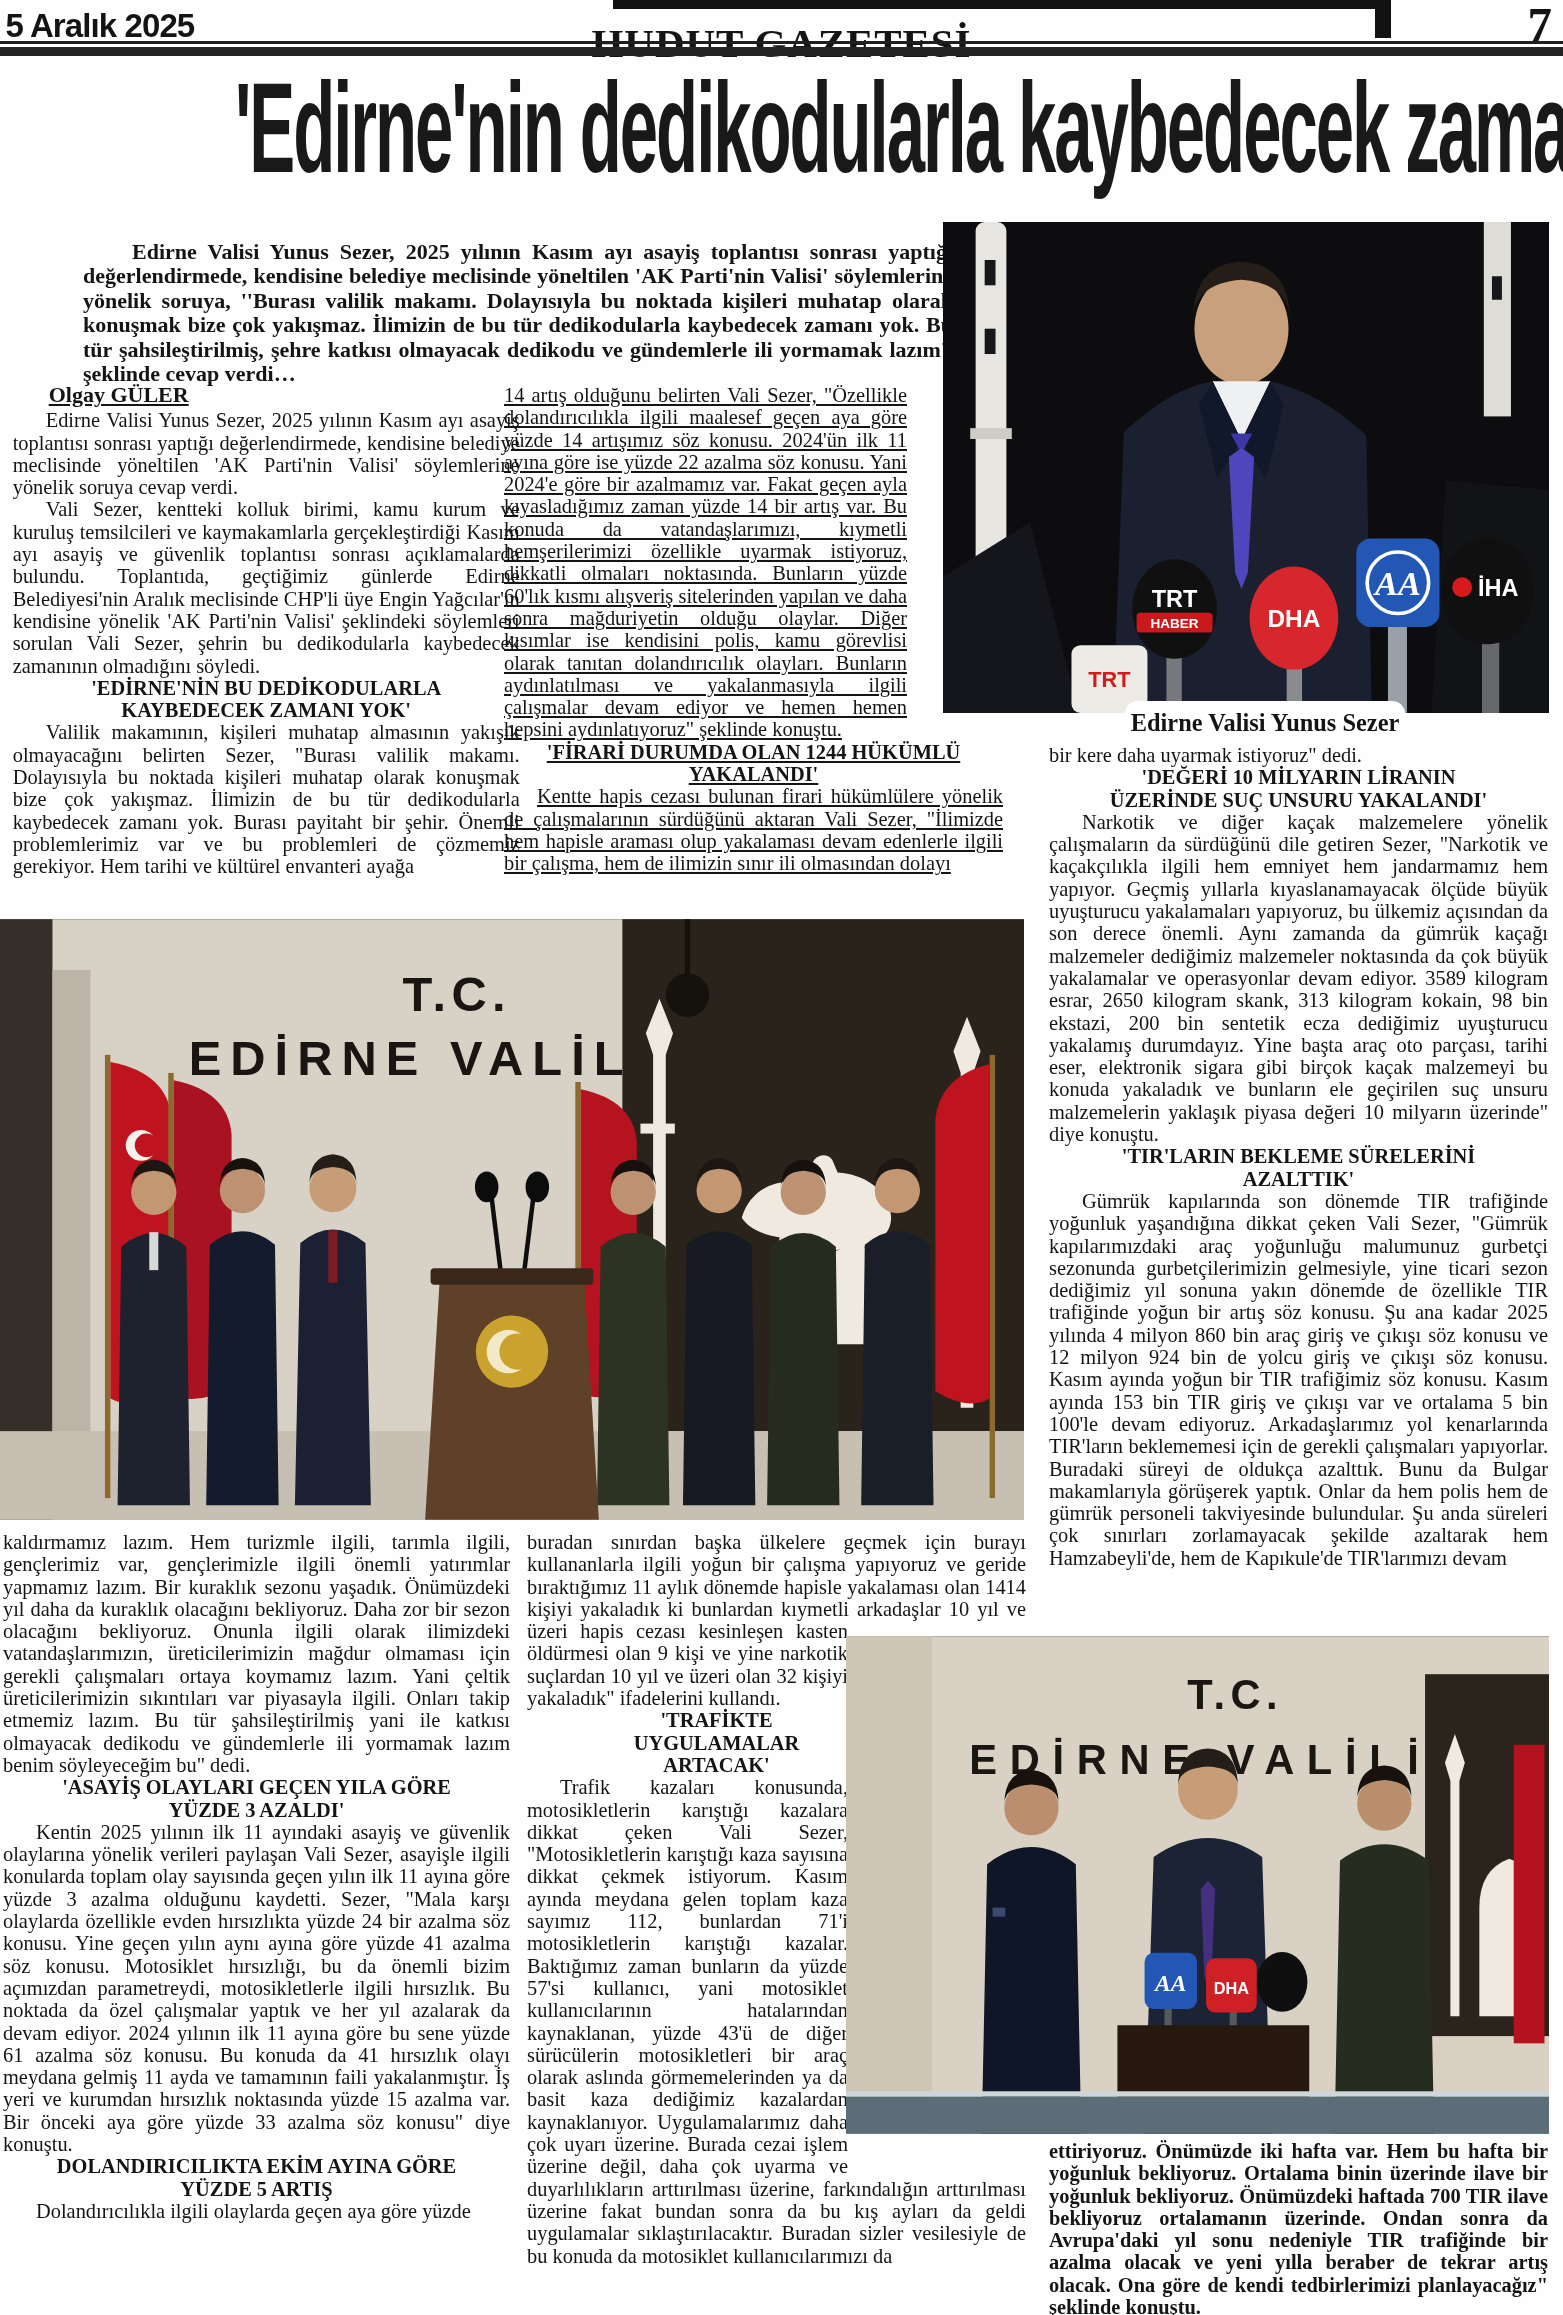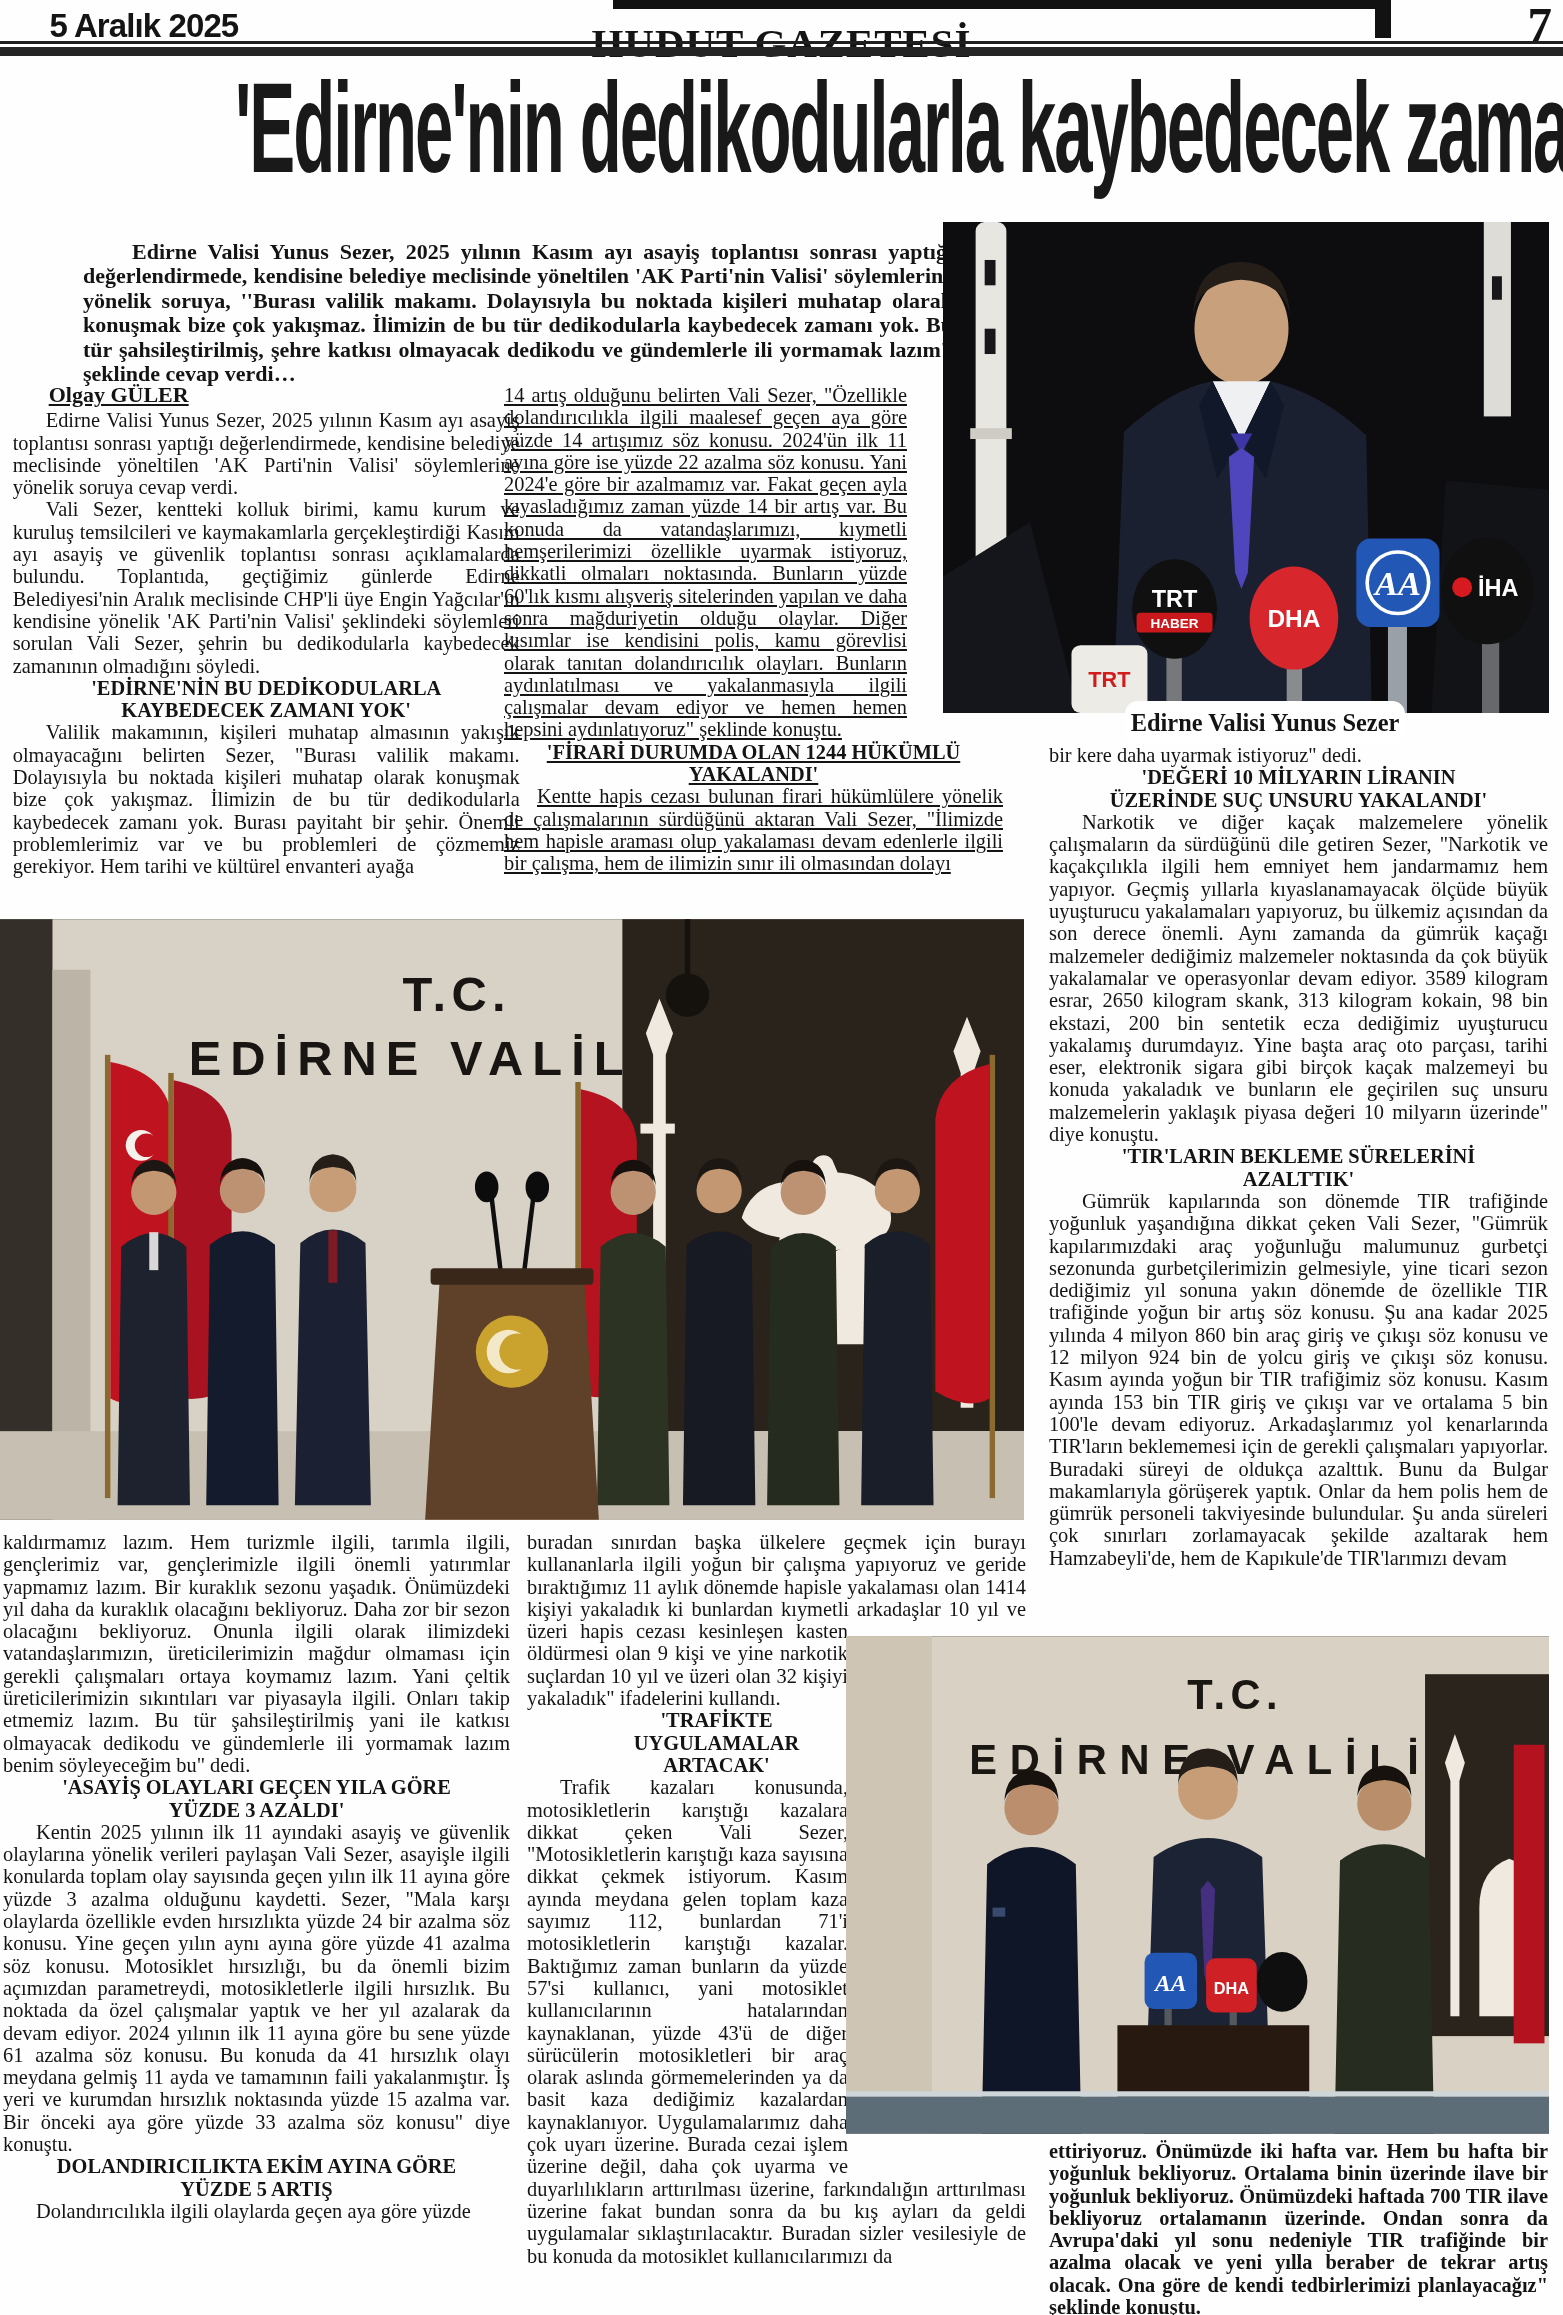--- a/index.html
+++ b/index.html
@@ -4,21 +4,21 @@
 <style>
   html,body{margin:0;padding:0;}
   body{background:#888;}
   .page{position:relative;width:1563px;height:2316px;background:#fefefe;
         font-family:"Liberation Serif",serif;color:#141414;overflow:hidden;margin:0 auto;}
   [data-name]{box-sizing:border-box;}
   
   .top-bar{position:absolute;left:613px;top:0;width:778px;height:9px;background:#121212;}
   .top-bar-stub{position:absolute;left:1375px;top:0;width:16.3px;height:38px;background:#121212;}
   .m-date{position:absolute;left:5.4px;top:7.2px;font-family:"Liberation Sans",sans-serif;
-          font-weight:bold;font-size:33px;letter-spacing:-0.9px;margin-left:44px;}
+          font-weight:bold;font-size:33px;letter-spacing:-0.9px;}
   .m-title{position:absolute;left:0;right:0;top:19px;text-align:center;font-weight:bold;
            font-size:41px;letter-spacing:0.9px;}
   .m-page{position:absolute;right:11px;top:-3.6px;font-weight:bold;font-size:49px;}
   .rule-thin{position:absolute;left:0;top:41px;width:1563px;height:2.7px;background:#1f1f1f;}
   .rule-thick{position:absolute;left:0;top:47px;width:1563px;height:9px;background:#242424;}
   
   .headline-wrap{position:absolute;left:0;top:56px;width:1563px;text-align:center;}
   .headline{display:inline-block;white-space:nowrap;font-family:"Liberation Sans",sans-serif;
             font-weight:bold;font-size:90px;letter-spacing:-2.7px;transform-origin:center top;color:#191919;}
   

